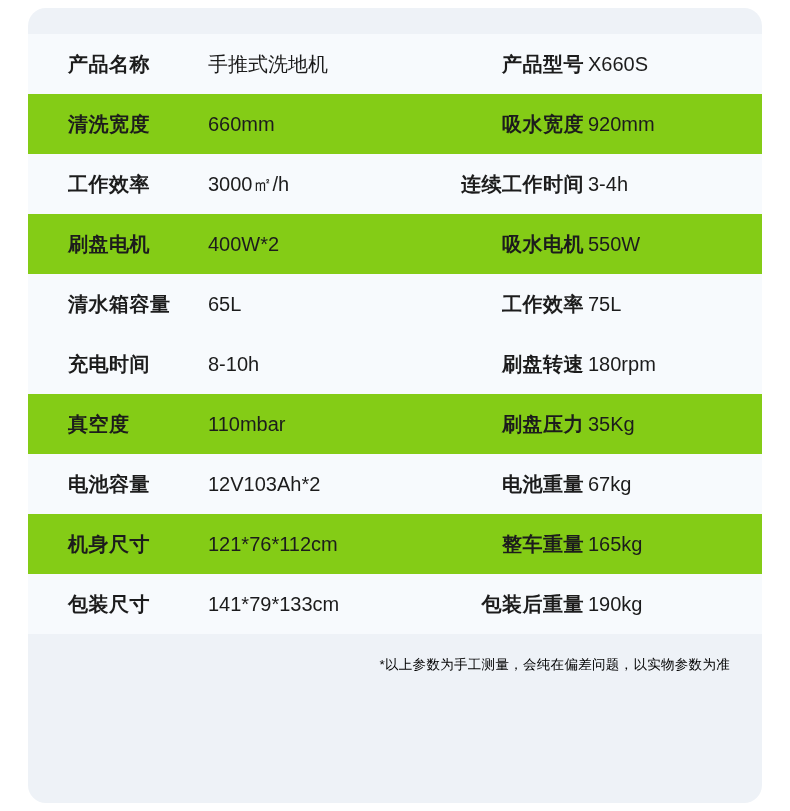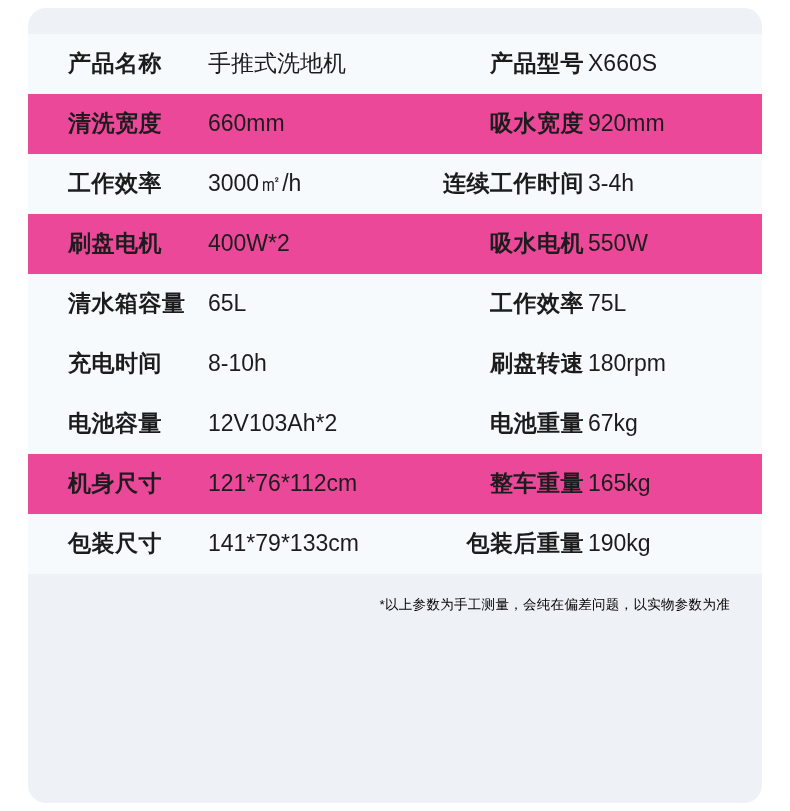--- a/index.html
+++ b/index.html
@@ -29,25 +29,25 @@
     border-collapse: collapse;
     table-layout: fixed;
   }
   .spec-table tr {
     height: 60px;
   }
   .spec-table tr.odd td {
     background: #f7fafd;
   }
   .spec-table tr.even td {
-    background: #ec4899;
+    background: #84cc16;
   }
   .spec-table td {
     vertical-align: middle;
-    font-size: 23px;
+    font-size: 20px;
     color: #1c1c1c;
     padding: 0;
     line-height: 1.3;
   }
   td.label {
     font-weight: bold;
     letter-spacing: 0.5px;
   }
   td.l1 { padding-left: 40px; width: 136px; }
   td.v1 { width: 226px; padding-left: 4px; }
@@ -100,20 +100,26 @@
         <td class="value v1">65L</td>
         <td class="label l2">工作效率</td>
         <td class="value v2">75L</td>
       </tr>
       <tr class="odd">
         <td class="label l1">充电时间</td>
         <td class="value v1">8-10h</td>
         <td class="label l2">刷盘转速</td>
         <td class="value v2">180rpm</td>
       </tr>
+      <tr class="even">
+        <td class="label l1">真空度</td>
+        <td class="value v1">110mbar</td>
+        <td class="label l2">刷盘压力</td>
+        <td class="value v2">35Kg</td>
+      </tr>
       <tr class="odd">
         <td class="label l1">电池容量</td>
         <td class="value v1">12V103Ah*2</td>
         <td class="label l2">电池重量</td>
         <td class="value v2">67kg</td>
       </tr>
       <tr class="even">
         <td class="label l1">机身尺寸</td>
         <td class="value v1">121*76*112cm</td>
         <td class="label l2">整车重量</td>

